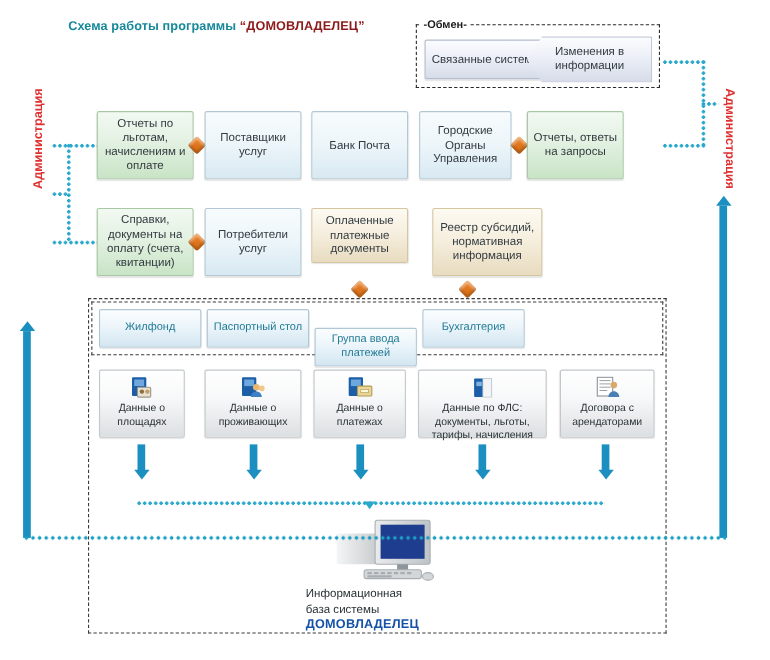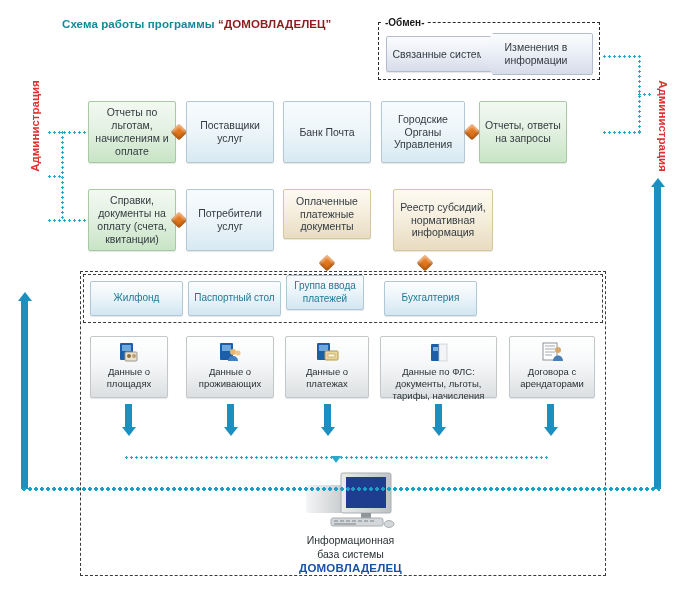--- a/index.html
+++ b/index.html
@@ -133,21 +133,21 @@
     padding-top:5px;box-shadow:0 1px 1px rgba(0,0,0,.10);
   }
   .docbox .cap{
     font-size:9.5px;color:#2a3236;text-align:center;line-height:1.25;margin-top:2px;
     padding:0 2px;
   }
   .ico{width:26px;height:22px;position:relative;}
 
   
   .pc-cap{
-    text-align:center;font-size:10.5px;color:#2a3236;line-height:1.35;
+    text-align:left;font-size:10.5px;color:#2a3236;line-height:1.35;
   }
   .pc-cap .brand{color:#1552a8;font-weight:bold;font-size:11.5px;letter-spacing:.2px;}
 </style>
 </head>
 <body>
 
 <div id="root">
 
   <div class="abs title">
     <span>Схема работы программы </span><span class="hl">“ДОМОВЛАДЕЛЕЦ”</span>
@@ -177,21 +177,21 @@
   <div class="abs box box-blue" style="left:186px;top:189px;width:88px;height:62px;">Потребители услуг</div>
   <div class="abs box box-beige" style="left:283px;top:189px;width:88px;height:50px;">Оплаченные платежные документы</div>
   <div class="abs box box-beige" style="left:381px;top:189px;width:100px;height:62px;margin-left:12px;">Реестр субсидий, нормативная информация</div>
 
   <div class="abs diamond" style="left:321px;top:257px;"></div>
   <div class="abs diamond" style="left:419px;top:257px;"></div>
 
   <div class="abs dash-dept" style="left:83px;top:274px;width:520px;height:49px;"></div>
   <div class="abs box box-dept" style="left:188px;top:281px;width:93px;height:35px;">Паспортный стол</div>
   <div class="abs box box-dept" style="left:90px;top:281px;width:93px;height:35px;">Жилфонд</div>
-  <div class="abs box box-dept" style="left:286px;top:275px;width:78px;height:35px;">Группа ввода платежей</div>
+  <div class="abs box box-dept" style="left:286px;top:298px;width:93px;height:35px;">Группа ввода платежей</div>
   <div class="abs box box-dept" style="left:384px;top:281px;width:93px;height:35px;">Бухгалтерия</div>
 
   <div class="abs docbox" style="left:90px;top:336px;width:78px;height:62px;">
     <span class="ico">
       <svg width="26" height="22" viewBox="0 0 26 22">
         <rect x="4" y="1" width="13" height="17" rx="1" fill="#1c5fa8"></rect>
         <rect x="6" y="3" width="9" height="6" fill="#6fa8dc"></rect>
         <rect x="9" y="10" width="12" height="9" rx="1" fill="#e8e2d5" stroke="#9b9687"></rect>
         <circle cx="13" cy="14" r="2" fill="#8d6e3a"></circle>
         <circle cx="18" cy="14" r="2" fill="#c2a06a"></circle>

